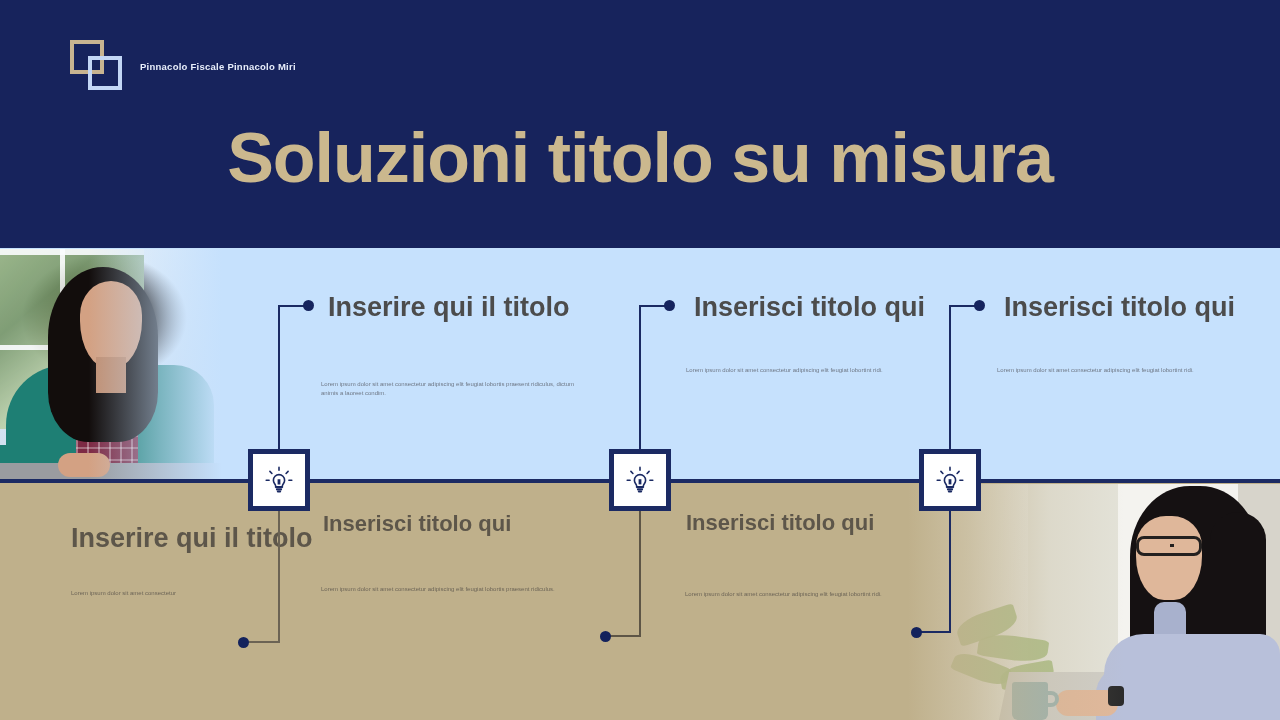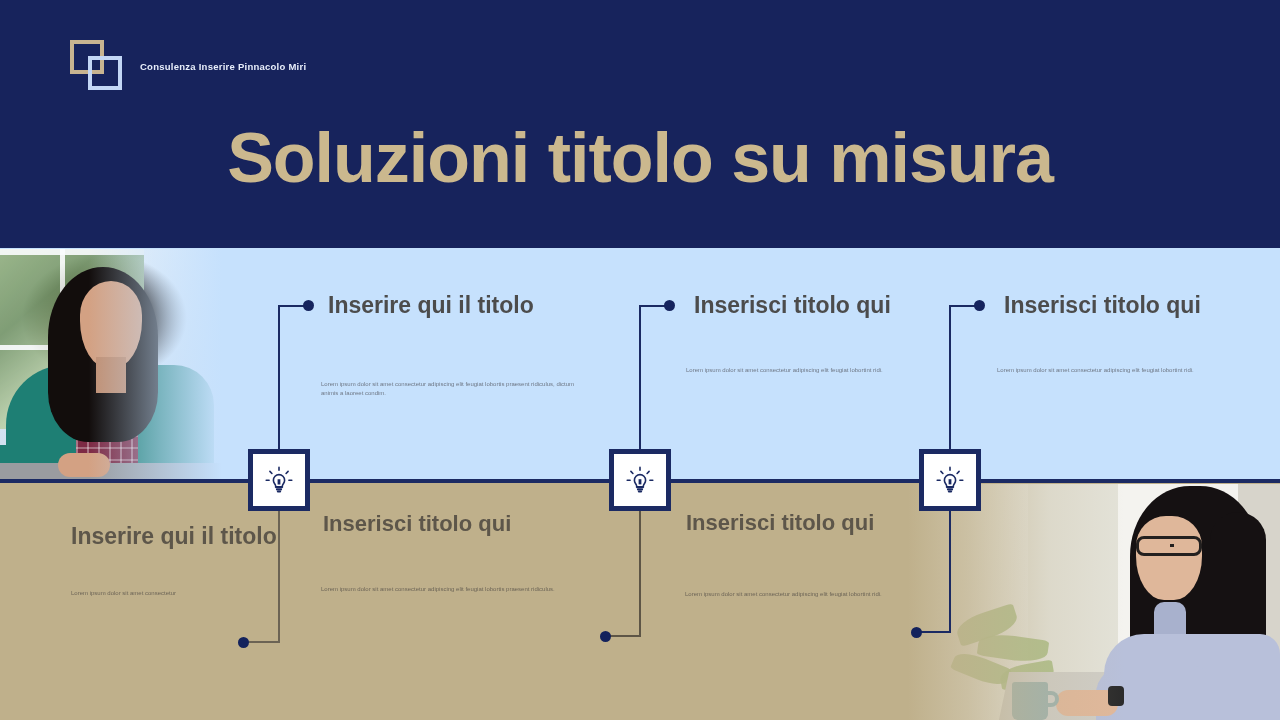--- a/index.html
+++ b/index.html
@@ -205,21 +205,21 @@
 
   .conn{position:absolute;z-index:4;}
   .conn .v{position:absolute;width:2px;background:#1b2a63;}
   .conn .h{position:absolute;height:2px;background:#1b2a63;}
   .dot{
     position:absolute;width:11px;height:11px;border-radius:50%;background:#16245e;z-index:5;
   }
   .dot.tan{background:#13225c;}
 
   .item-title{
-    position:absolute;color:#4c4c4c;font-size:23px;font-weight:bold;
+    position:absolute;color:#4c4c4c;font-size:27px;font-weight:bold;
     white-space:nowrap;
   }
   .item-title.on-tan{color:#5d564a;}
   .item-body{
     position:absolute;font-size:6px;color:#6f7886;line-height:1.5;
   }
   .item-body.on-tan{color:#6d6557;}
   .item-title.big{font-size:22px;}
 </style>
 </head>
@@ -227,21 +227,21 @@
 
 <div class="slide">
 
   <div class="header">
 
     <div class="logo-wrap">
       <div class="logo-mark">
         <div class="logo-sq-a"></div>
         <div class="logo-sq-b"></div>
       </div>
-      <div class="logo-text">Consulenza Inserire Pinnacolo Miri</div>
+      <div class="logo-text">Pinnacolo Fiscale Pinnacolo Miri</div>
     </div>
 
     <div class="main-title">Soluzioni titolo su misura</div>
   </div>
 
   <div class="band-top"></div>
   <div class="band-bottom"></div>
 
   <div class="photo-left">
     <div class="bg"></div>

